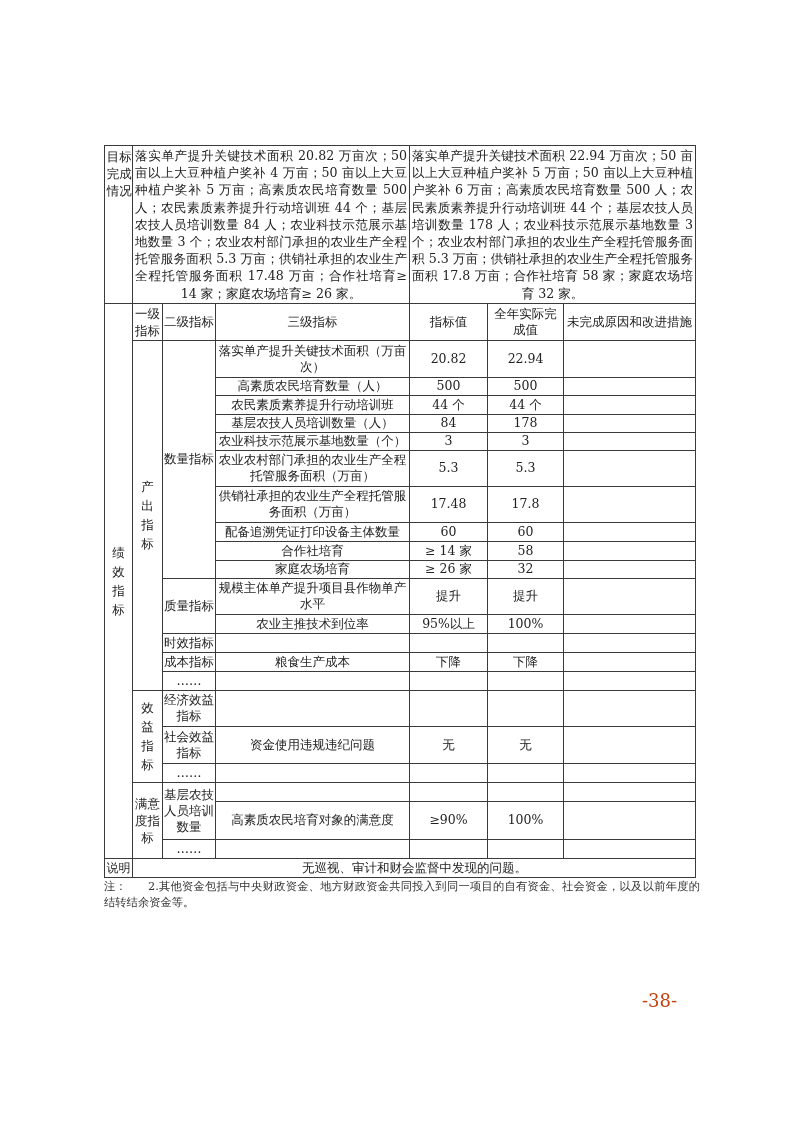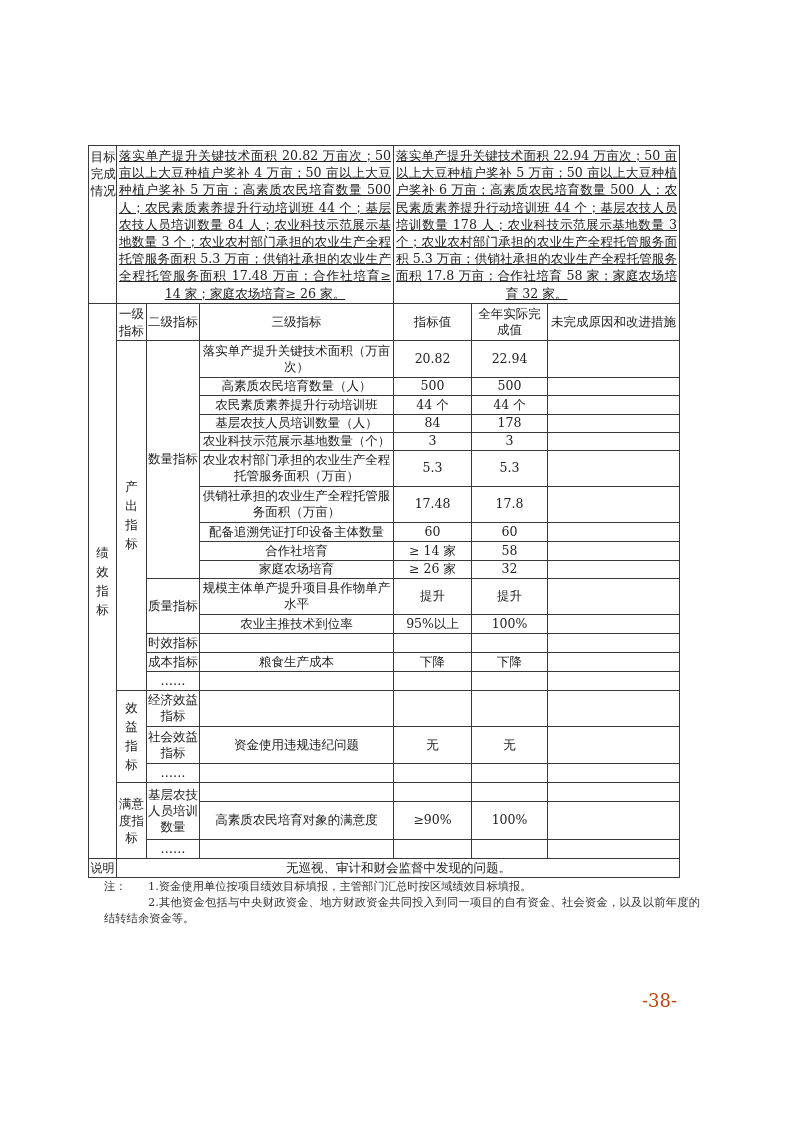--- a/index.html
+++ b/index.html
@@ -1,28 +1,28 @@
 <!DOCTYPE html>
 <html><head>
 <meta charset="utf-8">
 <style>
   html, body { margin: 0; padding: 0; background: #fff; }
   body { width: 793px; height: 1122px; position: relative; overflow: hidden;
          font-family: "DejaVu Serif", "Liberation Serif", serif; color: #222; }
-  table.perf { position: absolute; left: 88px; top: 145px; width: 591px;
+  table.perf { position: absolute; left: 104px; top: 145px; width: 591px;
                border-collapse: collapse; table-layout: fixed; }
   table.perf td { border: 1px solid #3a3a3a; padding: 0 1px; font-size: 12.5px;
                   line-height: 16px; text-align: center; vertical-align: middle;
                   overflow: hidden; }
   .top-label { vertical-align: top !important; padding-top: 2px !important; }
   .pair { display: inline-block; width: 2.1em; word-break: break-all; line-height: 17px; }
   .single { display: inline-block; width: 1.05em; word-break: break-all; line-height: 19px; }
   .para { font-size: 12.6px !important; line-height: 17.2px !important;
           text-align: justify !important; text-align-last: center;
-          padding: 1px 2px !important; text-decoration: underline; }
+          padding: 1px 2px !important; }
   .para-left { vertical-align: top !important; }
   .explain-text { text-align: right; padding-left: 2px !important; margin-left: 31px; }
   .notes { position: absolute; left: 104px; top: 879px; width: 596px;
            font-size: 11.3px; line-height: 16px; color: #333; }
   .notes p { margin: 0; text-indent: 44px; text-align: justify; }
   .notes .note-label { position: absolute; left: 0; top: 0; }
   .page-num { position: absolute; left: 642px; top: 990px; font-size: 18px;
               font-family: "DejaVu Serif", serif; letter-spacing: 0px; color: #c2410c; }
 </style>
 </head>
@@ -214,17 +214,16 @@
 
     <tr style="height:19px">
       <td style="font-size:12px;font-family:Liberation Serif, serif;">说明</td>
       <td colspan="6" class="explain-text">无巡视、审计和财会监督中发现的问题。</td>
     </tr>
   </tbody>
 </table>
 
 <div class="notes">
   <span class="note-label">注：</span>
-  <p>1.资金使用单位按项目绩效目标填报，主管部门汇总时按区域绩效目标填报。</p>
   <p>2.其他资金包括与中央财政资金、地方财政资金共同投入到同一项目的自有资金、社会资金，以及以前年度的结转结余资金等。</p>
 </div>
 
 <div class="page-num">-38-</div>
 
 </body></html>

